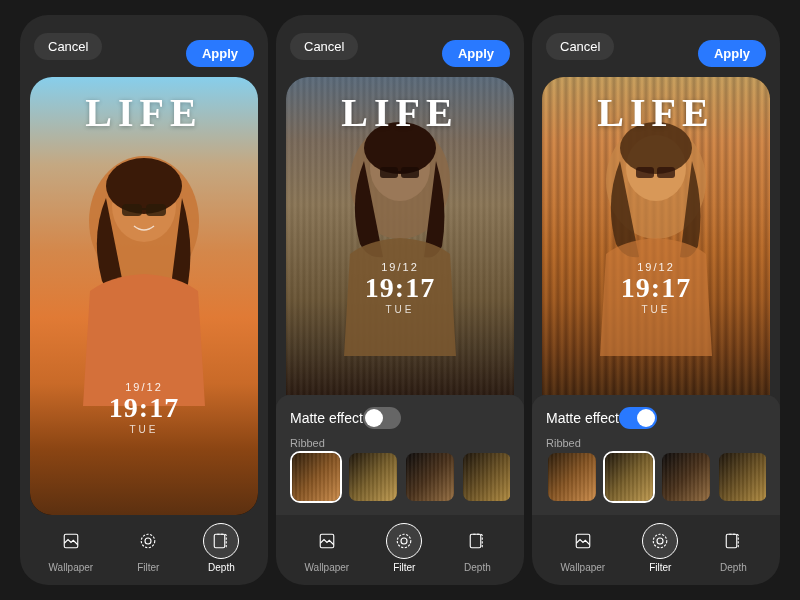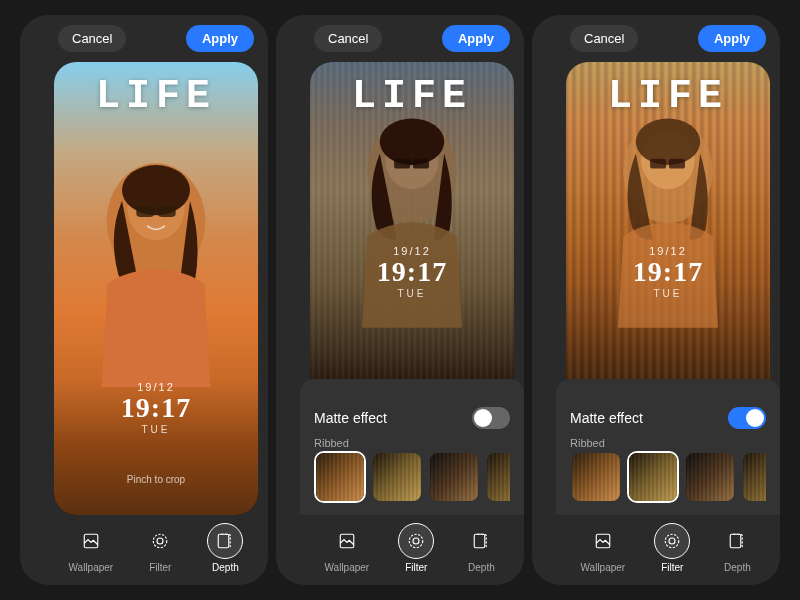--- a/index.html
+++ b/index.html
@@ -26,21 +26,20 @@
 
     .panel {
       width: 248px;
       height: 570px;
       background: #2a2a2a;
       border-radius: 28px;
       display: flex;
       flex-direction: column;
       overflow: hidden;
       position: relative;
-      padding-left: 24px;
     }
 
     
     .panel-header {
       display: flex;
       align-items: center;
       justify-content: space-between;
       padding: 10px 14px;
       flex-shrink: 0;
       z-index: 10;
@@ -59,20 +58,21 @@
 
     .btn-apply {
       background: #2979ff;
       color: #ffffff;
       border: none;
       border-radius: 20px;
       padding: 6px 16px;
       font-size: 13px;
       font-weight: 600;
       cursor: pointer;
+      margin-top: 15px;
     }
 
     
     .phone-mockup {
       flex: 1;
       margin: 0 10px;
       border-radius: 22px;
       overflow: hidden;
       position: relative;
       background: #000;
@@ -141,21 +141,21 @@
     .life-header {
       position: absolute;
       top: 12px;
       left: 0;
       right: 0;
       text-align: center;
       font-size: 40px;
       font-weight: 900;
       color: #ffffff;
       letter-spacing: 6px;
-      font-family: Liberation Mono, monospace;
+      font-family: Liberation Serif, serif;
       text-shadow: 0 1px 4px rgba(0,0,0,0.3);
       z-index: 5;
     }
 
     
     .clock-overlay {
       position: absolute;
       bottom: 80px;
       left: 0;
       right: 0;
@@ -257,23 +257,22 @@
       background: #333333;
       border-radius: 14px 14px 0 0;
       padding: 12px 14px 8px;
       margin: 0 0 0 0;
       flex-shrink: 0;
     }
 
     .matte-row {
       display: flex;
       align-items: center;
-      justify-content: space-between;
+      justify-content: flex-start;
       margin-bottom: 8px;
-      margin-top: 16px;
     }
 
     .matte-label {
       color: #ffffff;
       font-size: 14px;
       font-weight: 500;
     }
 
     
     .toggle {
@@ -406,21 +405,20 @@
           <div class="life-header">LIFE</div>
 
           <div class="clock-overlay">
             <div class="clock-date">19/12</div>
             <div class="clock-time">19:17</div>
             <div class="clock-day">TUE</div>
           </div>
 
           
 
-          <div class="pinch-label">Pinch to crop</div>
         </div>
       </div>
     </div>
 
     <div class="panel-toolbar">
       <div class="toolbar-item">
         <div class="toolbar-icon">
           <svg viewBox="0 0 24 24">
               <rect x="3" y="3" width="18" height="18" rx="2"></rect>
               <path d="M3 15l5-5 4 4 3-3 6 6"></path>

